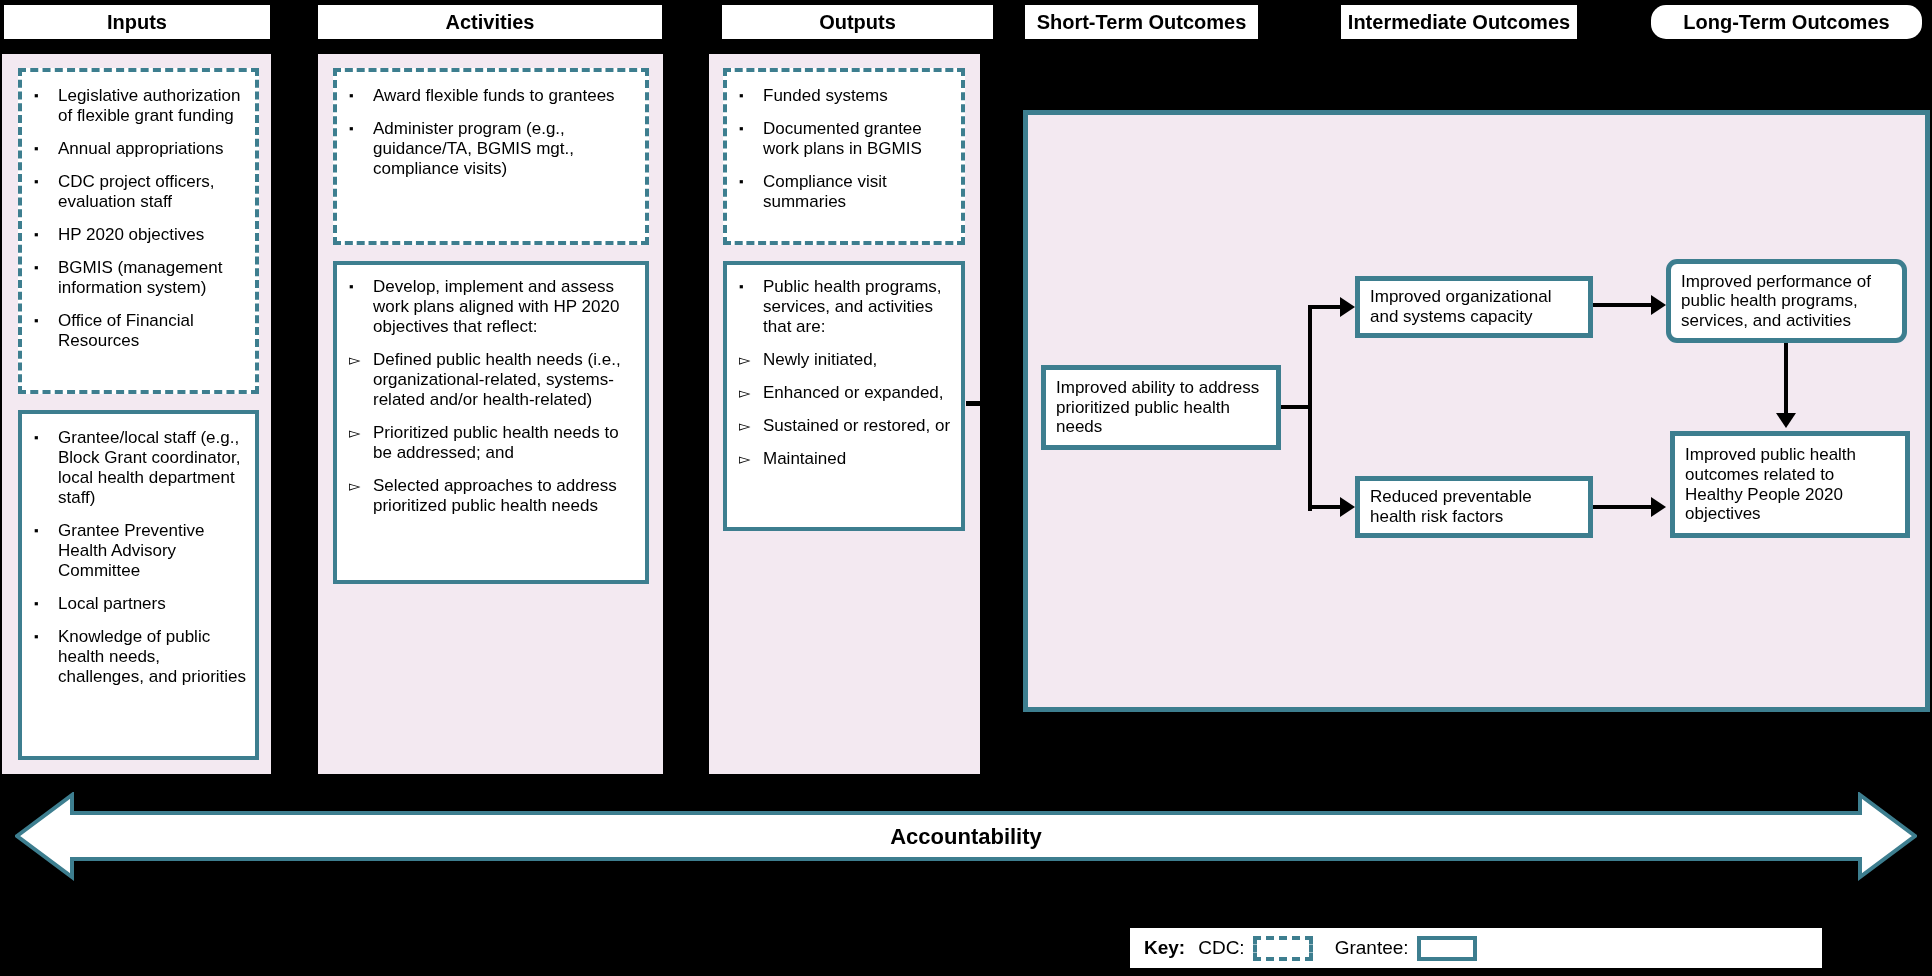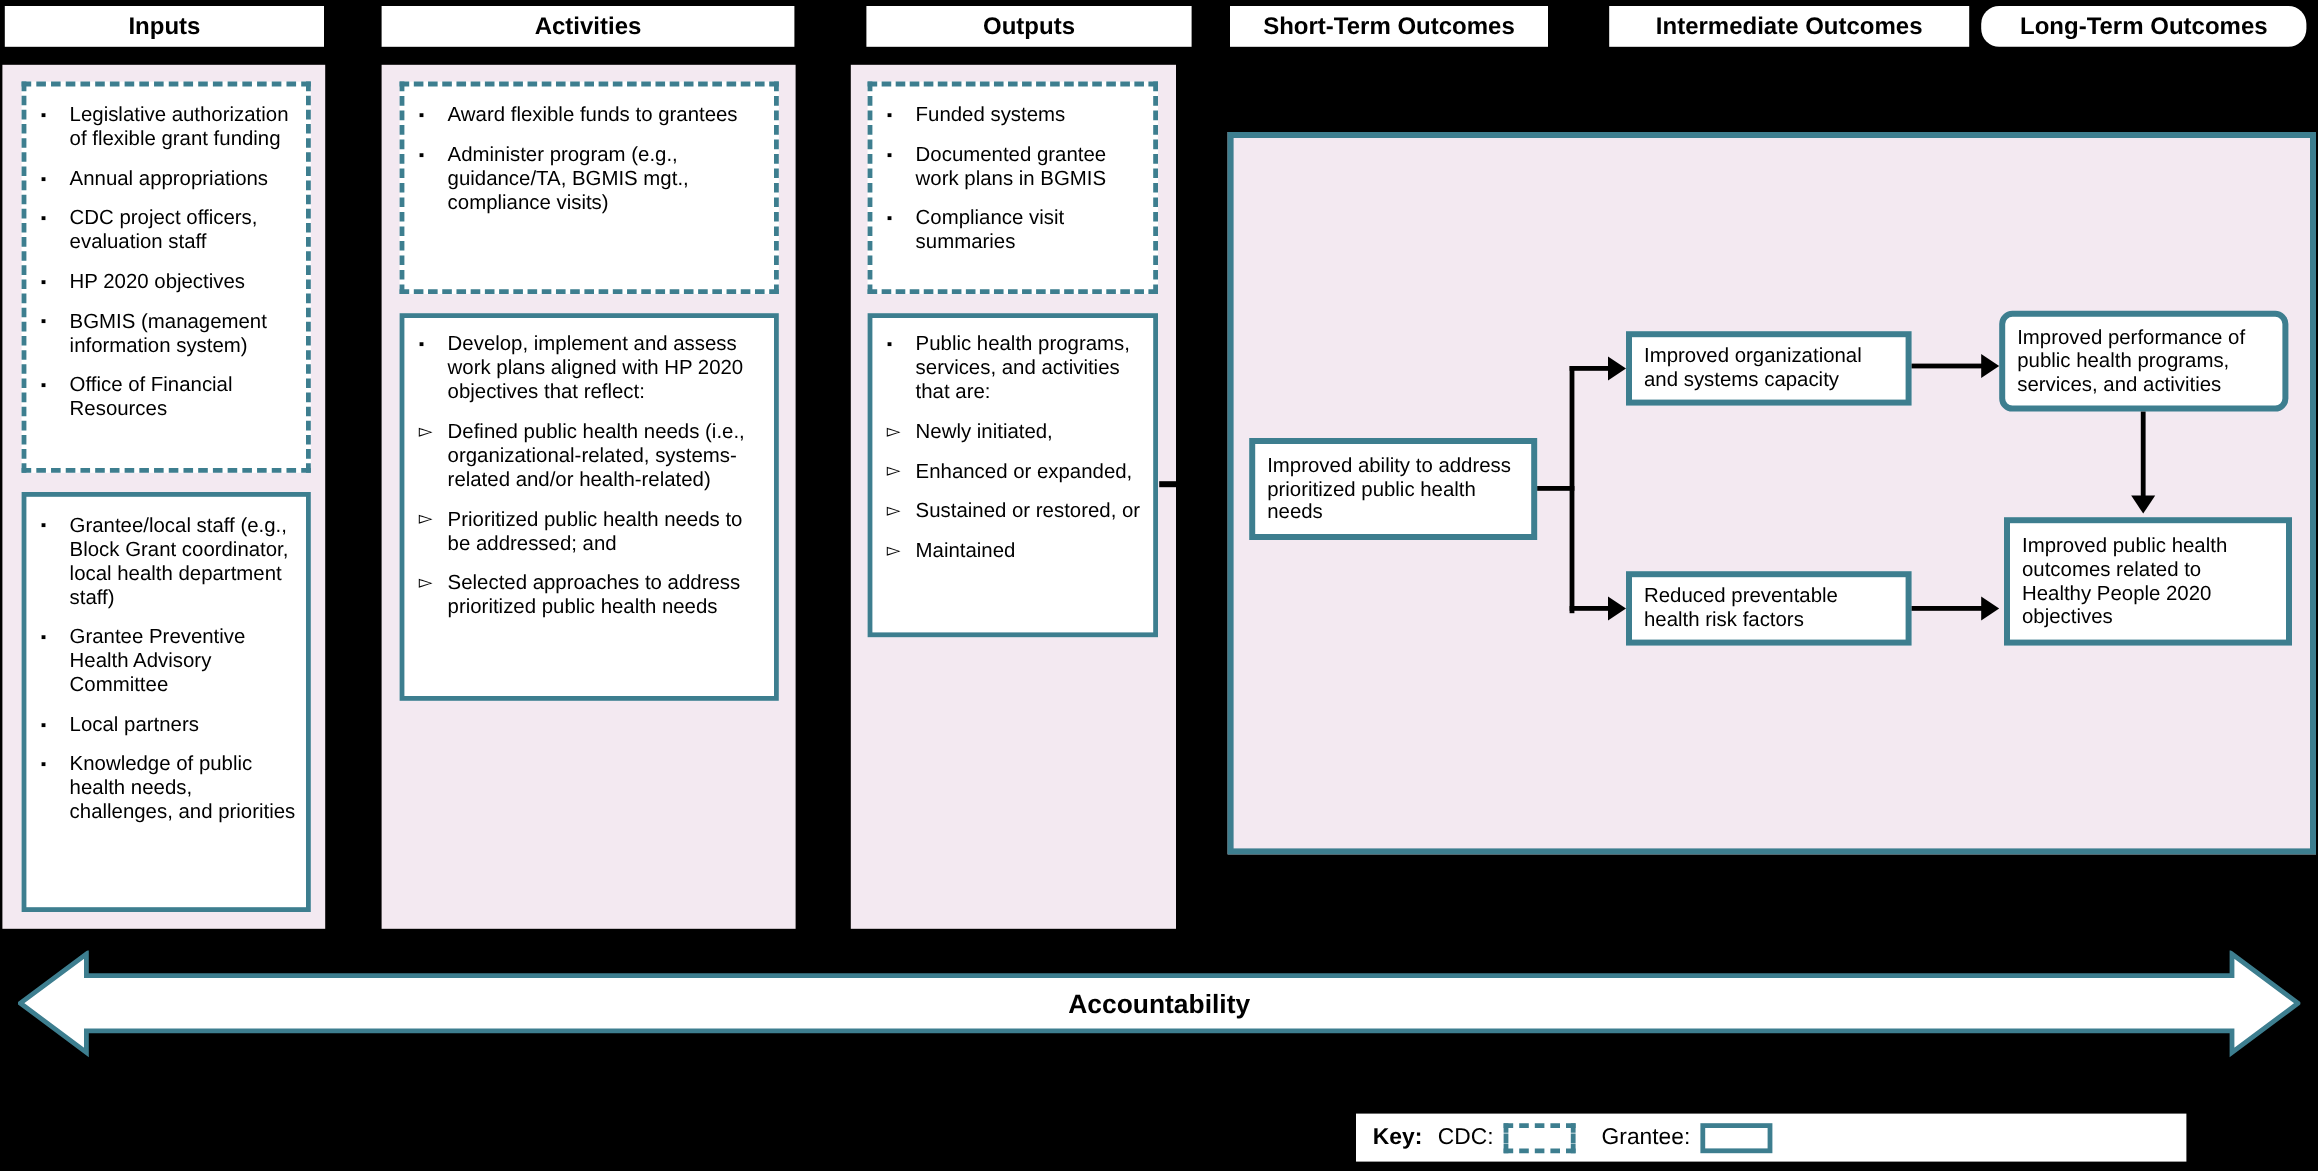--- a/index.html
+++ b/index.html
@@ -75,22 +75,22 @@
   .swatch.dashed { border:4px dashed #3D7E8F; }
   .swatch.solid  { border:4px solid  #3D7E8F; }
   svg text { font-family:"Liberation Sans", sans-serif; }
 </style>
 </head>
 <body>
 
 <div class="abs hdr" style="left:4px;width:266px;">Inputs</div>
 <div class="abs hdr" style="left:318px;width:344px;">Activities</div>
 <div class="abs hdr" style="left:709px;width:271px;margin-left:13px;">Outputs</div>
-<div class="abs hdr" style="left:1025px;width:265px;">Short-Term Outcomes</div>
-<div class="abs hdr" style="left:1341px;width:300px;">Intermediate Outcomes</div>
+<div class="abs hdr" style="left:1025px;width:233px;">Short-Term Outcomes</div>
+<div class="abs hdr" style="left:1341px;width:236px;">Intermediate Outcomes</div>
 <div class="abs hdr" style="left:1651px;width:271px;border-radius:15px;">Long-Term Outcomes</div>
 
 <div class="abs col-panel" style="left:2px;width:269px;"></div>
 <div class="abs col-panel" style="left:318px;width:345px;"></div>
 <div class="abs col-panel" style="left:709px;width:271px;"></div>
 
 <div class="listbox dashed" style="left:18px;top:68px;width:241px;height:326px;">
     <div class="li li-square">
       <span class="bullet">▪</span>
       <span class="txt">Legislative authorization of flexible grant funding</span>

